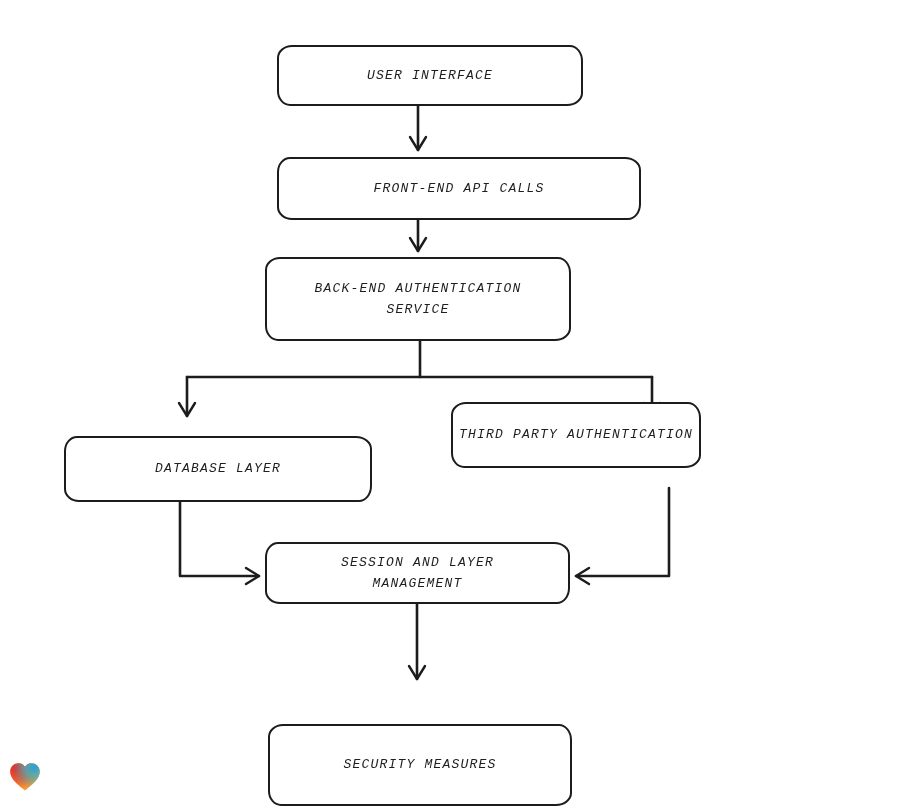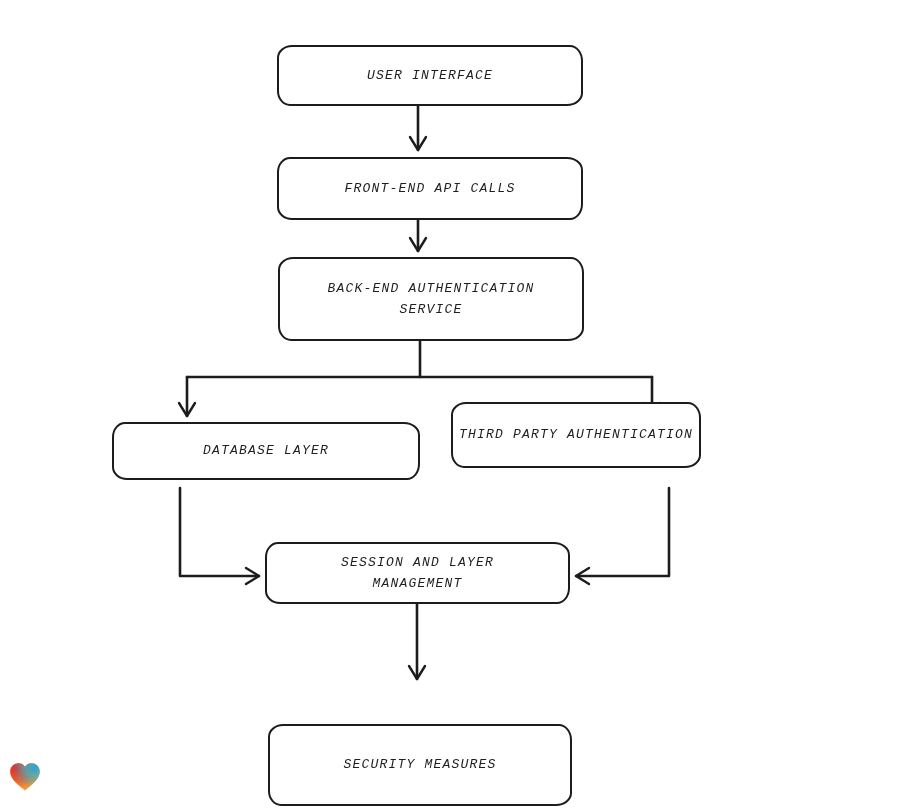--- a/index.html
+++ b/index.html
@@ -32,24 +32,24 @@
     font-weight: 400;
     letter-spacing: 1.2px;
     line-height: 1.65;
     color: #1f1f1f;
   }
   
   .node:nth-of-type(odd)  { border-radius: 15px 13px 16px 13px / 13px 16px 13px 15px; }
   .node:nth-of-type(even) { border-radius: 13px 16px 13px 15px / 15px 13px 16px 13px; }
 
   #node-user-interface        { left: 277px; top:  45px; width: 306px; height: 61px; }
-  #node-front-end-api-calls   { left: 277px; top: 157px; width: 306px; height: 63px; }
-  #node-back-end-auth         { left: 278px; top: 257px; width: 306px; height: 84px; }
+  #node-front-end-api-calls   { left: 277px; top: 157px; width: 364px; height: 63px; }
+  #node-back-end-auth         { left: 265px; top: 257px; width: 306px; height: 84px; }
   #node-back-end-auth .label  { max-width: 220px; }
-  #node-database-layer        { left:  64px; top: 422px; width: 308px; height: 58px; margin-left: 48px; }
+  #node-database-layer        { left:  64px; top: 436px; width: 308px; height: 66px; }
   #node-third-party-auth      { left: 451px; top: 402px; width: 250px; height: 66px; }
   #node-session-token         { left: 265px; top: 542px; width: 305px; height: 62px; }
   #node-session-token .label  { max-width: 180px; }
   #node-security-measures     { left: 268px; top: 684px; width: 304px; height: 82px; margin-top: 40px; }
 
   #logo {
     position: absolute;
     left: 9px; top: 761px;
     width: 32px; height: 32px;
   }

